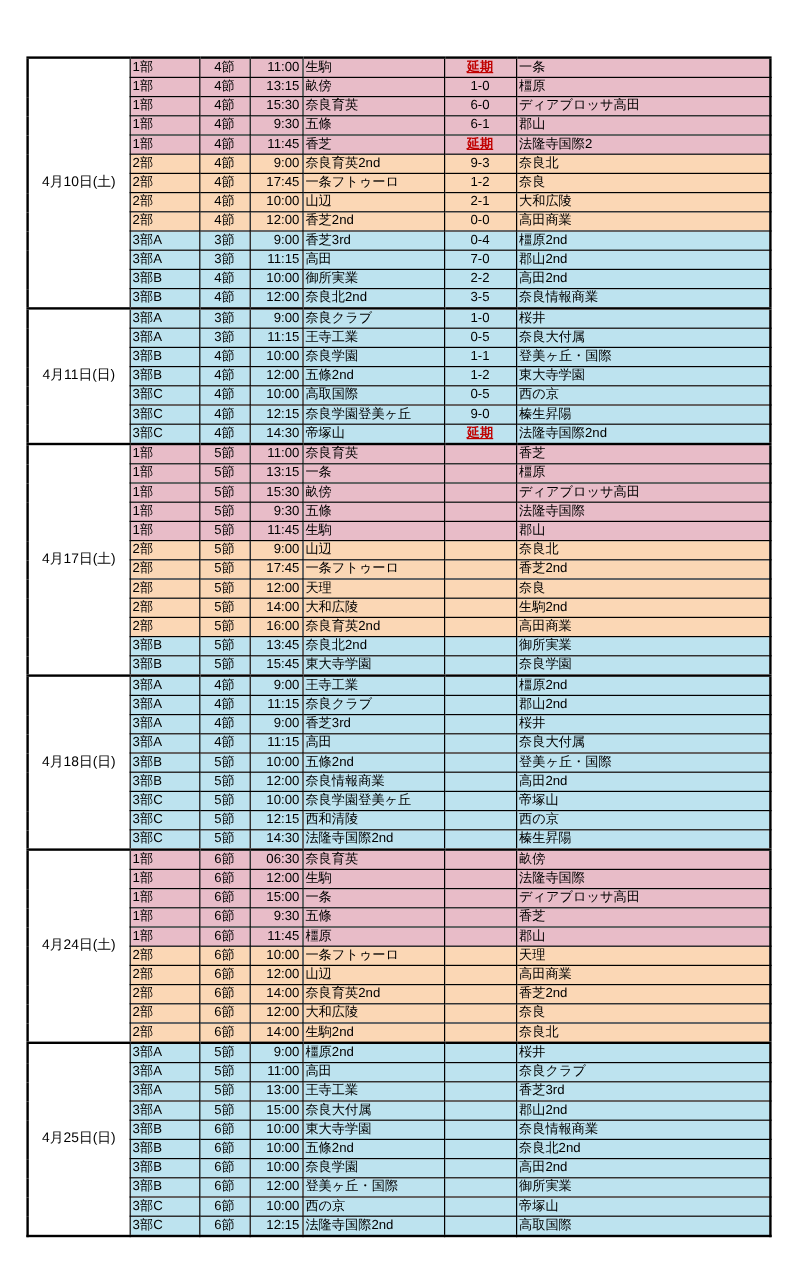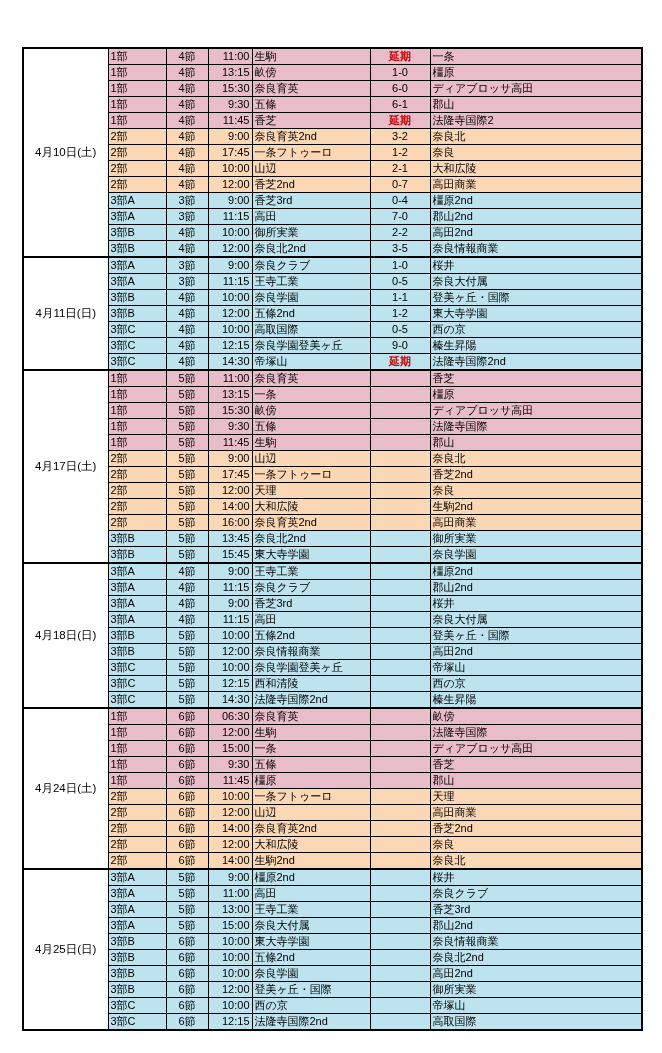--- a/index.html
+++ b/index.html
@@ -48,21 +48,21 @@
   td.score{text-align:center;}
   td.away{text-align:left;padding-left:3px;}
 
   
   tr.g1 td{background:#e8bcc8;}
   tr.g2 td{background:#fbd7b5;}
   tr.g3 td{background:#bde3ef;}
 
   tr.g1 td.date,tr.g2 td.date,tr.g3 td.date{background:#ffffff;}
 
-  td.postponed{color:#c00000;font-weight:bold;}
+  td.postponed{color:#c00000;font-weight:bold;text-decoration:underline;}
 
   
   tr.blockstart td{border-top:2px solid #000;}
   table.schedule{border:2px solid #000;}
 </style>
 </head>
 <body>
 
 <div id="sheet">
   <table class="schedule">
@@ -115,21 +115,21 @@
           <td class="time">11:45</td>
           <td class="home">香芝</td>
           <td class="score postponed">延期</td>
           <td class="away">法隆寺国際2</td>
         </tr>
         <tr class="g2">
           <td class="div">2部</td>
           <td class="round">4節</td>
           <td class="time">9:00</td>
           <td class="home">奈良育英2nd</td>
-          <td class="score">3-2</td>
+          <td class="score">9-3</td>
           <td class="away">奈良北</td>
         </tr>
         <tr class="g2">
           <td class="div">2部</td>
           <td class="round">4節</td>
           <td class="time">17:45</td>
           <td class="home">一条フトゥーロ</td>
           <td class="score">1-2</td>
           <td class="away">奈良</td>
         </tr>
@@ -139,21 +139,21 @@
           <td class="time">10:00</td>
           <td class="home">山辺</td>
           <td class="score">2-1</td>
           <td class="away">大和広陵</td>
         </tr>
         <tr class="g2">
           <td class="div">2部</td>
           <td class="round">4節</td>
           <td class="time">12:00</td>
           <td class="home">香芝2nd</td>
-          <td class="score">0-7</td>
+          <td class="score">0-0</td>
           <td class="away">高田商業</td>
         </tr>
         <tr class="g3">
           <td class="div">3部A</td>
           <td class="round">3節</td>
           <td class="time">9:00</td>
           <td class="home">香芝3rd</td>
           <td class="score">0-4</td>
           <td class="away">橿原2nd</td>
         </tr>

